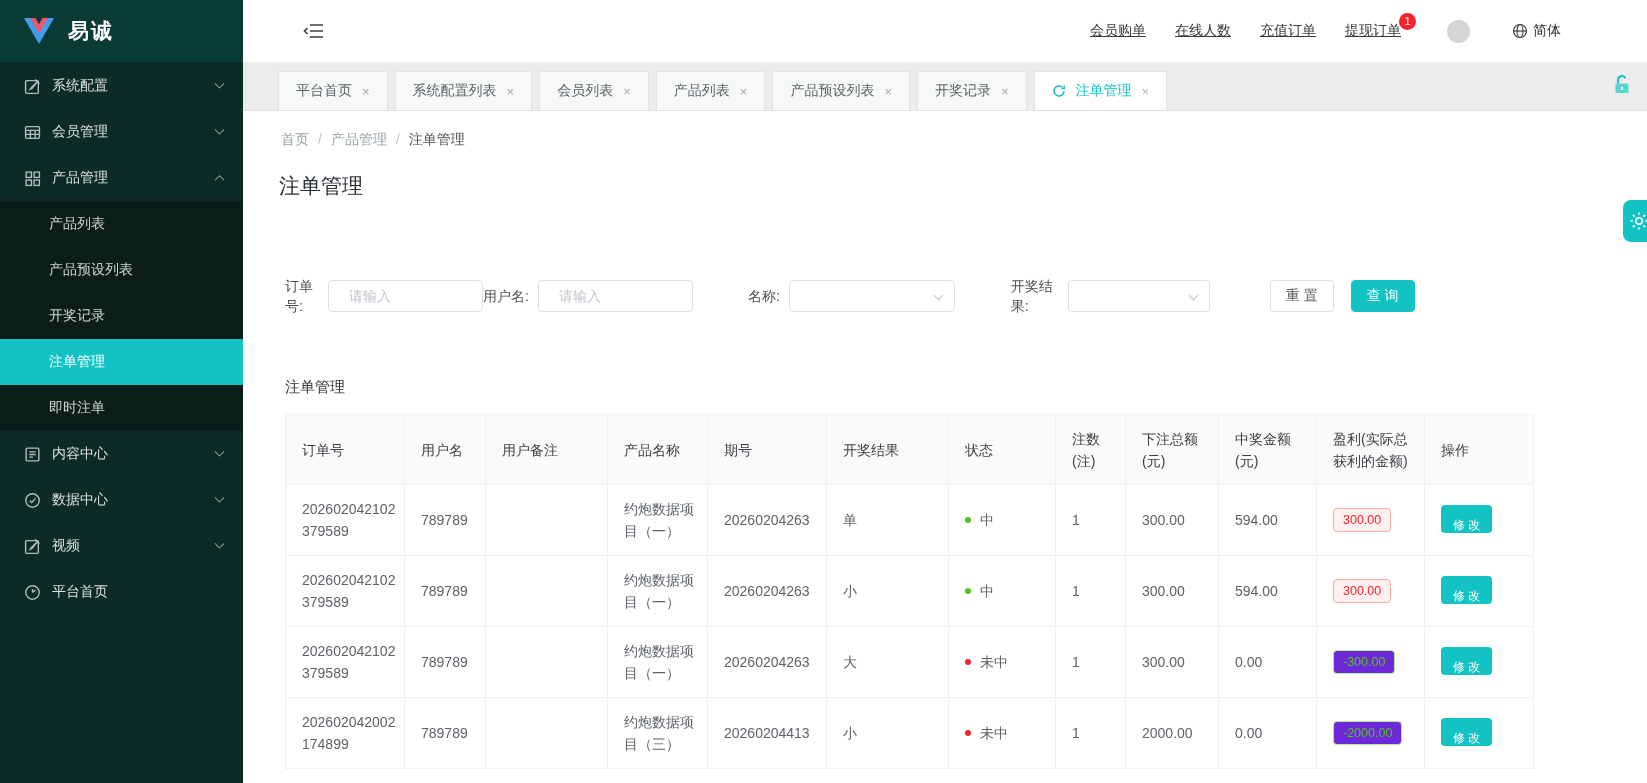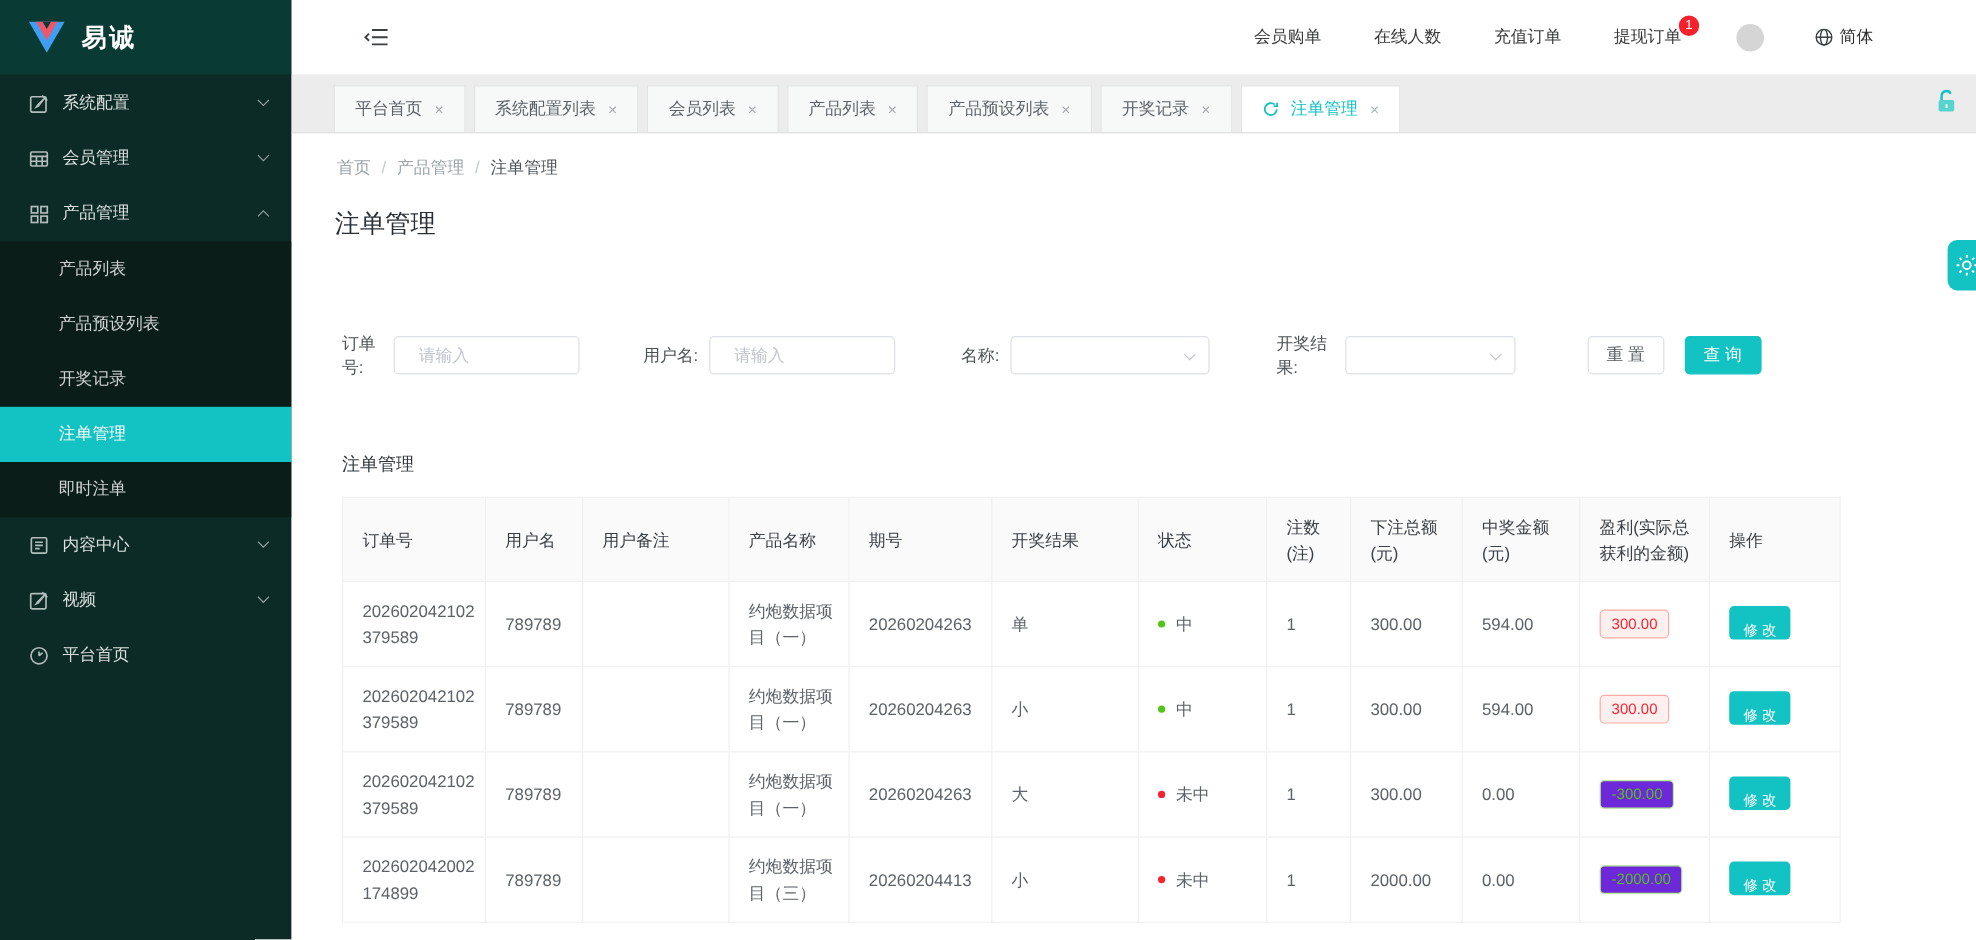--- a/index.html
+++ b/index.html
@@ -24,21 +24,21 @@
   .submenu { background:#0a1d19; }
   .submenu-item { height:46px; display:flex; align-items:center; padding-left:49px; font-size:14px; color:rgba(255,255,255,.8); cursor:pointer; }
   .submenu-item.active { background:#13c2c2; color:#fff; }
 
   
   .main { flex:1; min-width:0; display:flex; flex-direction:column; position:relative; }
 
   .topbar { height:62px; flex:none; background:#fff; display:flex; align-items:center; padding:0 86px 0 60px; }
   .collapse-btn { width:22px; height:18px; cursor:pointer; }
   .top-right { margin-left:auto; display:flex; align-items:center; }
-  .top-nav-item { font-size:14px; color:#38393b; margin-left:44px; cursor:pointer; position:relative; }
+  .top-nav-item { font-size:14px; color:#38393b; margin-left:29px; cursor:pointer; position:relative;text-decoration:underline; }
   .num-badge { position:absolute; top:-9px; right:-15px; min-width:17px; height:17px; padding:0 4px; background:#f5222d; color:#fff; border-radius:9px; font-size:11px; line-height:17px; text-align:center; }
   .avatar { width:23px; height:23px; border-radius:50%; background:#d5d5d5; margin-left:46px; cursor:pointer; }
   .lang { display:flex; align-items:center; gap:5px; margin-left:42px; font-size:14px; color:#2c2d2f; cursor:pointer; }
 
   .tabstrip { height:49px; flex:none; background:#ececec; border-bottom:1px solid #e0e0e0; display:flex; align-items:flex-end; padding:0 48px 0 35px; position:relative; }
   .tab { height:39px; display:flex; align-items:center; gap:10px; padding:0 17px; margin-right:7px; background:#f7f8f8; border:1px solid #e3e3e3; border-bottom:none; font-size:14px; color:#5c6368; cursor:pointer; white-space:nowrap; }
   .tab .tab-close { color:#a3a9ad; font-size:13px; }
   .tab.active { background:#fff; color:#13c2c2; }
   .tab.active .tab-close { color:#9fb8b6; }
   .refresh-ic { width:14px; height:14px; }
@@ -55,21 +55,21 @@
   .fgroup { display:flex; align-items:center; }
   .flabel { font-size:14px; color:#4c5154; margin-right:9px; line-height:20px; }
   .flabel.wrap2 { width:34px; }
   .flabel.wrap4 { width:48px; }
   .finput { width:155px; height:32px; border:1px solid #dcdfe6; border-radius:4px; padding:0 20px; font-size:14px; color:#606266; outline:none; font-family:inherit; }
   .finput::placeholder { color:#c0c4cc; }
   .fselect { position:relative; height:32px; border:1px solid #dcdfe6; border-radius:4px; background:#fff; cursor:pointer; }
   .fselect.w-lg { width:166px; }
   .fselect.w-md { width:142px; }
   .sel-chev { position:absolute; right:12px; top:11px; width:7px; height:7px; border-right:1.5px solid #c0c4cc; border-bottom:1.5px solid #c0c4cc; transform:rotate(45deg); }
-  .g1 { margin-right:53px; } .g2 { margin-right:55px; } .g3 { margin-right:56px; } .g4 { margin-right:60px; }
+  .g1 { } .g2 { margin-right:55px; } .g3 { margin-right:56px; } .g4 { margin-right:60px; }
   .btn { height:32px; border-radius:4px; font-size:14px; cursor:pointer; font-family:inherit; }
   .btn-reset { padding:0 15px; background:#fff; border:1px solid #dcdfe6; color:#55595d; margin-right:17px; }
   .btn-primary { padding:0 15px; background:#13c2c2; border:1px solid #13c2c2; color:#fff; }
 
   .section-title { margin:62px 0 0 18px; font-size:15px; color:#33383c; }
 
   .table-wrap { margin:17px 0 0 18px; }
   table { border-collapse:collapse; table-layout:fixed; width:1248px; font-size:14px; color:#5d6268; }
   th, td { border:1px solid #eff1f2; text-align:left; vertical-align:middle; padding:10px 8px 10px 16px; word-break:break-all; line-height:22px; }
   th { background:#fafafa; color:#3a3f45; font-weight:500; height:70px; }
@@ -154,20 +154,30 @@
       </div>
 
       <div class="menu-item">
         <span class="mi-icon">
           <svg viewBox="0 0 16 16" fill="none" stroke="#cfd8d6" stroke-width="1.3">
               <rect x="2" y="2" width="12" height="12" rx="1"></rect>
               <path d="M5 5.5 H11 M5 8 H11 M5 10.5 H8.5"></path>
             </svg>
         </span>
         <span>内容中心</span>
+        <span class="chev down"></span>
+      </div>
+      <div class="menu-item">
+        <span class="mi-icon">
+          <svg viewBox="0 0 16 16" fill="none" stroke="#cfd8d6" stroke-width="1.3">
+              <circle cx="8" cy="8" r="6.3"></circle>
+              <path d="M5.3 8.2 L7.3 10 L10.8 6"></path>
+            </svg>
+        </span>
+        <span>数据中心</span>
         <span class="chev down"></span>
       </div>
       <div class="menu-item">
         <span class="mi-icon">
           <svg viewBox="0 0 16 16" fill="none" stroke="#cfd8d6" stroke-width="1.3">
               <rect x="1.5" y="2.5" width="12" height="12" rx="1"></rect>
               <path d="M10.5 1.5 L14.5 5.5 M12.5 3.5 L7 9 L6 10.5 L7.5 9.8 Z"></path>
             </svg>
         </span>
         <span>视频</span>

